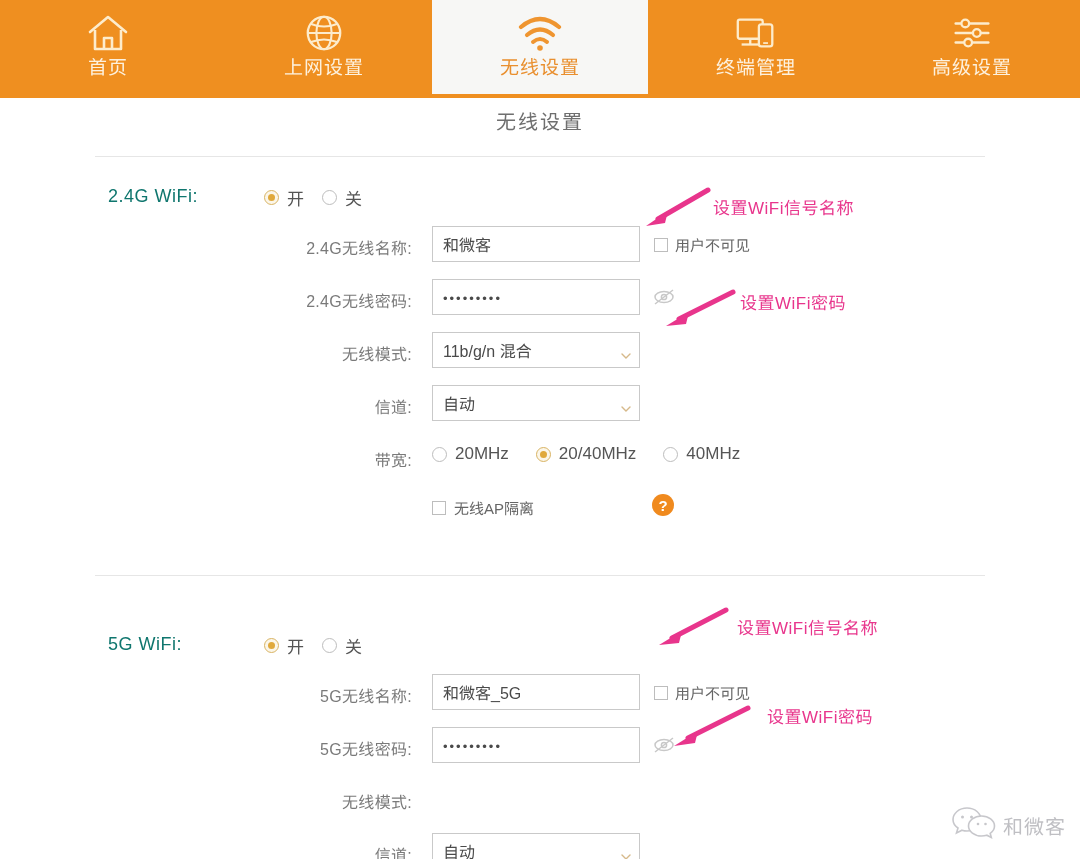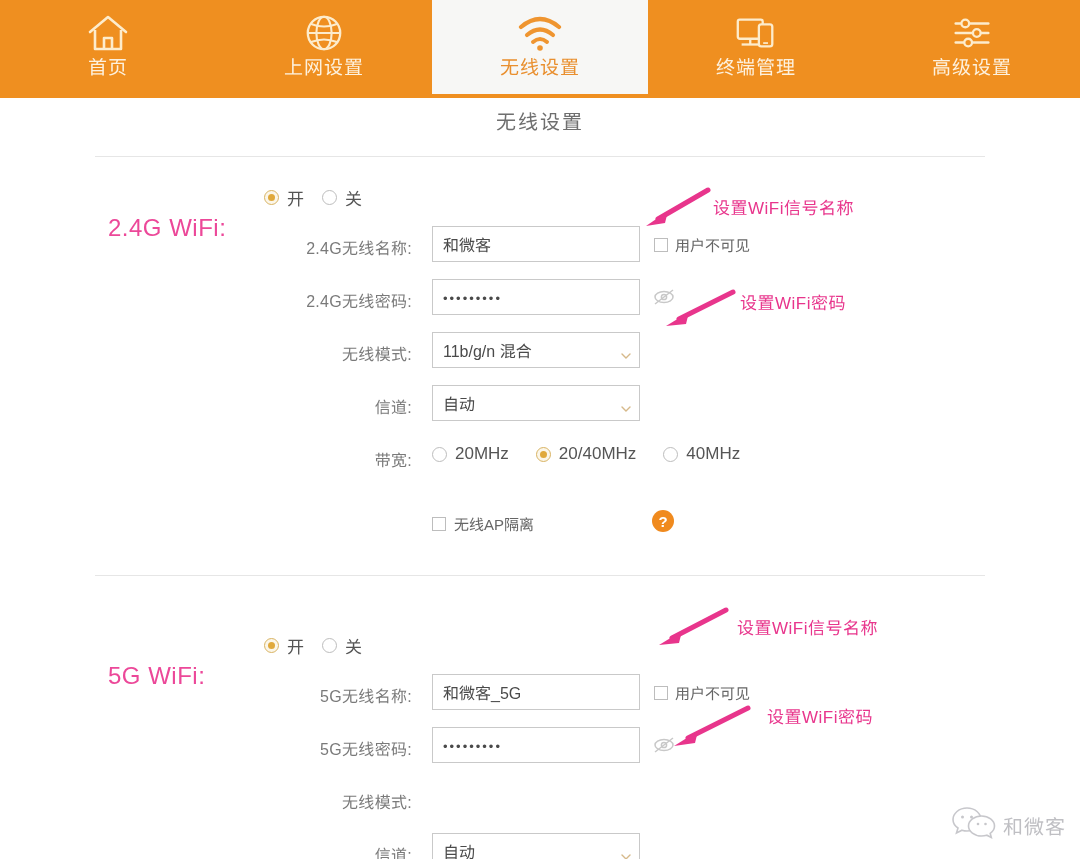--- a/index.html
+++ b/index.html
@@ -96,25 +96,24 @@
   #section-5  { top: 634px; }
 
   .band-row {
     position: relative;
     height: 40px;
   }
   .band-label {
     position: absolute;
     left: 108px;
     top: 0;
-    font-size: 24px;
-    color: #ec4899;
+    font-size: 18px;
+    color: #0f766e;
     letter-spacing: 0.5px;
     white-space: nowrap;
-    margin-top: 28px;
   }
   .band-toggle {
     position: absolute;
     left: 264px;
     top: -1px;
     display: flex;
     align-items: center;
     gap: 18px;
   }
 
@@ -235,21 +234,21 @@
     position: absolute;
     left: 432px;
     top: 6px;
     display: flex;
     align-items: center;
     gap: 27px;
     justify-content: space-between;
   }
 
   
-  .ap-row { position: relative; height: 52px; margin-top: 16px; }
+  .ap-row { position: relative; height: 52px; }
   .ap-check {
     position: absolute;
     left: 432px;
     top: 6px;
     display: flex;
     align-items: center;
     gap: 8px;
     cursor: pointer;
     user-select: none;
   }

